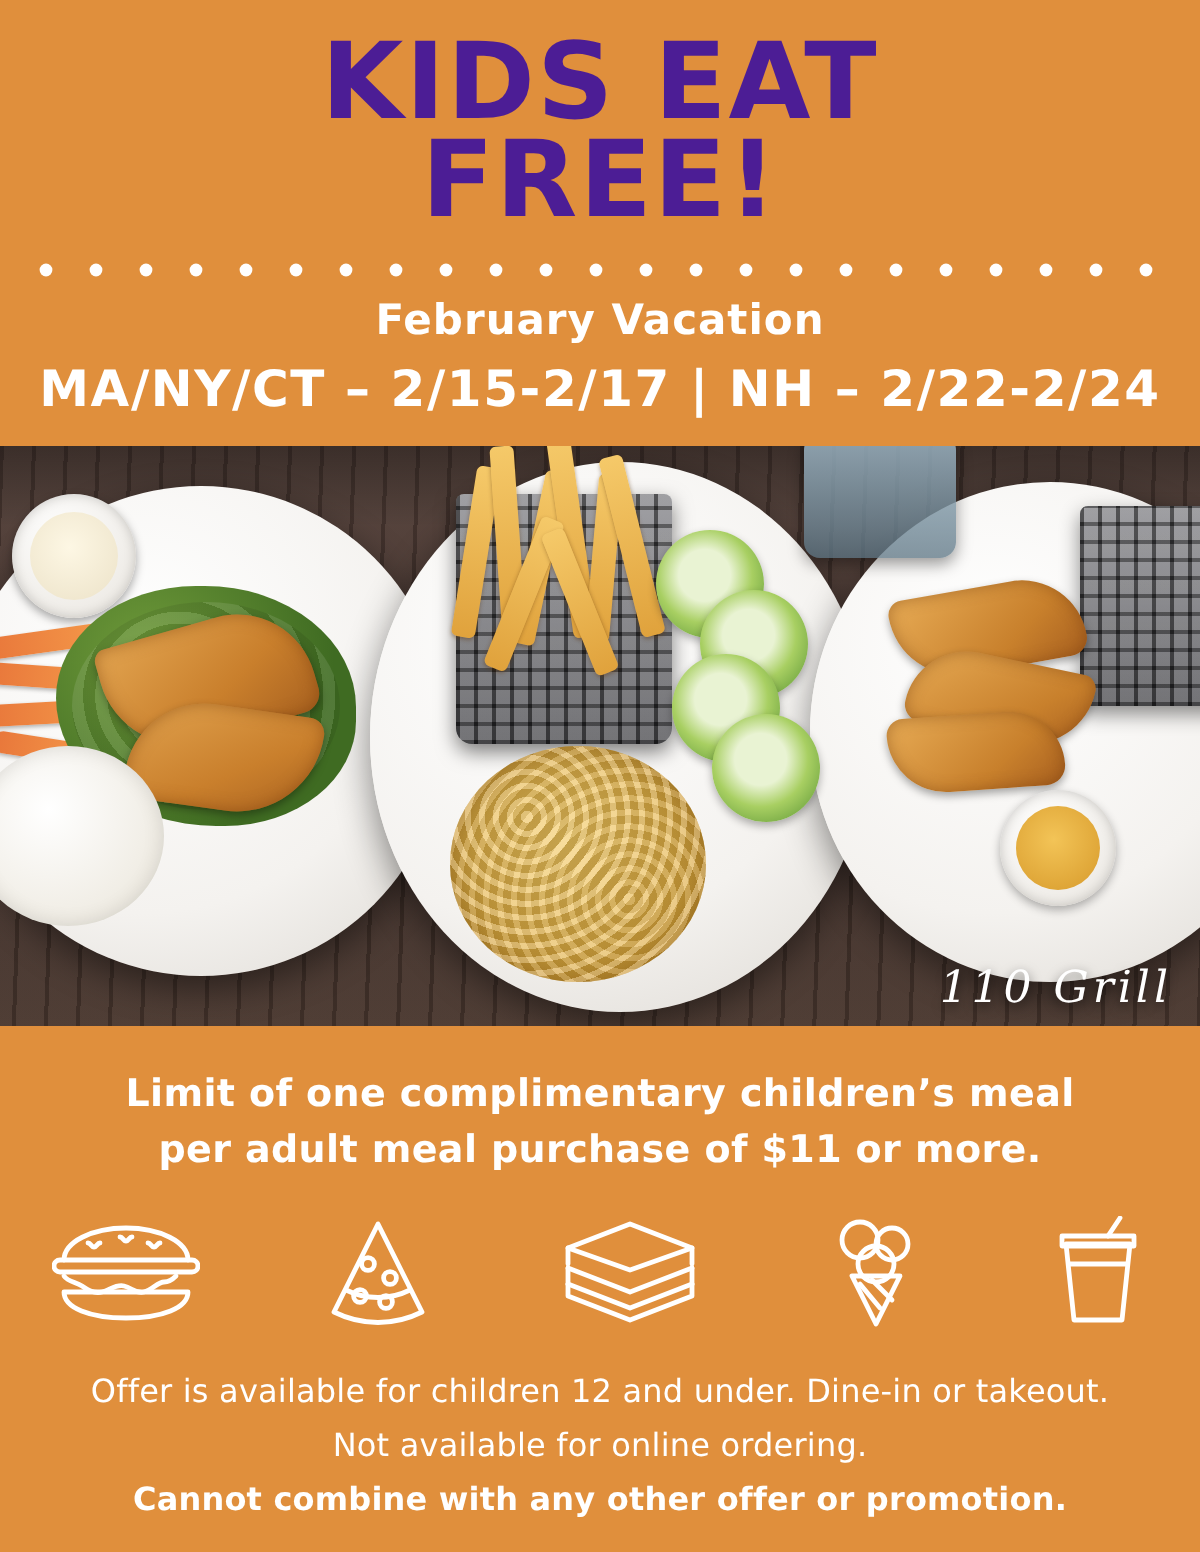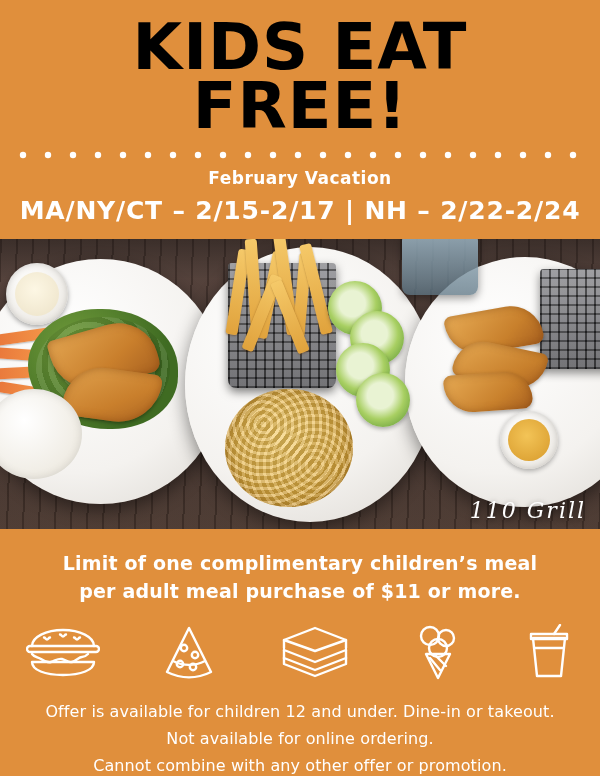--- a/index.html
+++ b/index.html
@@ -21,42 +21,42 @@
 
   
   .top {
     position: relative;
     padding-top: 18px;
     flex: 0 0 auto;
     text-align: center;
   }
   .headline {
     font-family: "DejaVu Sans", sans-serif;
-    color: #000000;
+    color: #4c1d95;
     font-weight: bold;
-    font-size: 64px;
+    font-size: 53px;
     line-height: 0.92;
     letter-spacing: 1px;
     text-transform: uppercase;
     padding: 0 20px;
   }
   .headline .l2 { display:block; }
 
   .dots {
     margin: 14px 0 8px 0;
     height: 10px;
     position: relative;
   }
   .dots svg { display: block; margin: 0 auto; }
 
   .subhead {
     font-family: "DejaVu Sans", sans-serif;
     color: #ffffff;
     font-weight: bold;
-    font-size: 17px;
+    font-size: 21px;
     letter-spacing: 0.5px;
     margin-top: 2px;
   }
   .dates {
     font-family: "DejaVu Sans", sans-serif;
     color: #ffffff;
     font-weight: bold;
     font-size: 25px;
     letter-spacing: 0.8px;
     margin-top: 8px;
@@ -240,21 +240,21 @@
   }
   .icons svg { display:block; }
   .fineprint {
     font-family: "DejaVu Sans", sans-serif;
     color: #ffffff;
     font-size: 16px;
     line-height: 1.7;
     letter-spacing: .1px;
     padding: 18px 42px 0 42px;
   }
-  .fineprint .l2 { display:block; }
+  .fineprint .l2 { display:block;font-weight:bold; }
 </style>
 </head>
 <body>
 
 <div class="poster">
 
   <div class="top">
     <div class="headline">
       <span>KIDS EAT</span>
       <span class="l2">FREE!</span>

